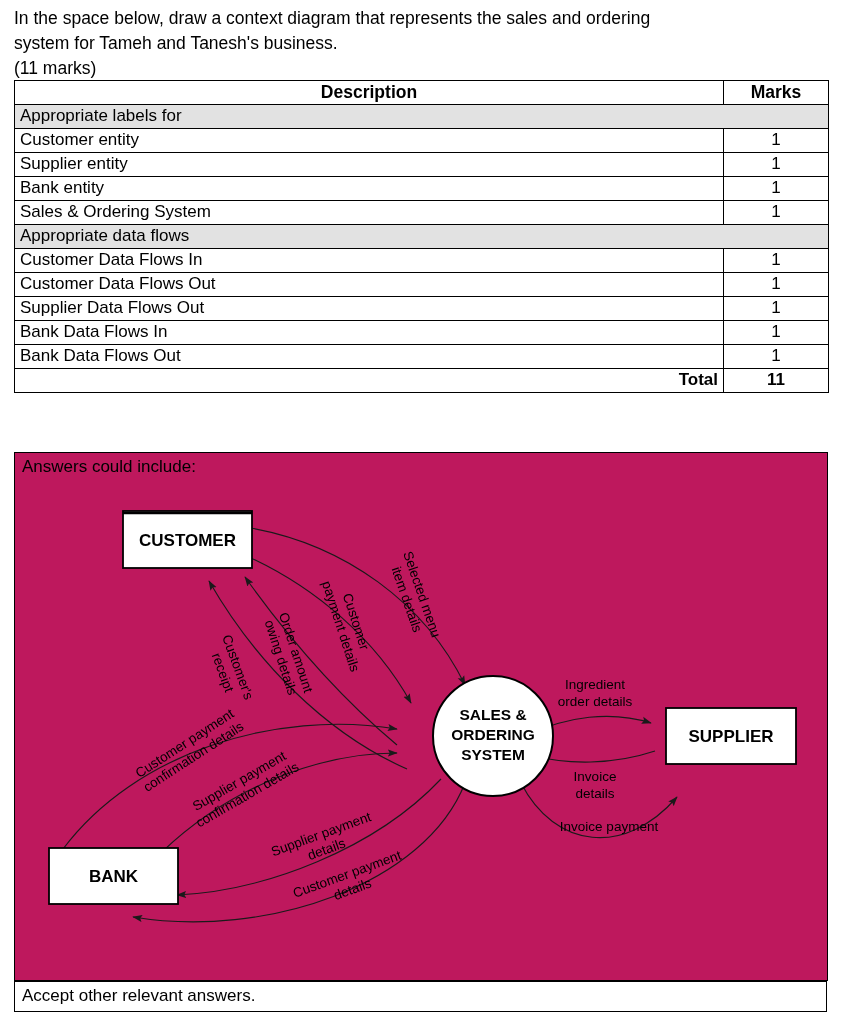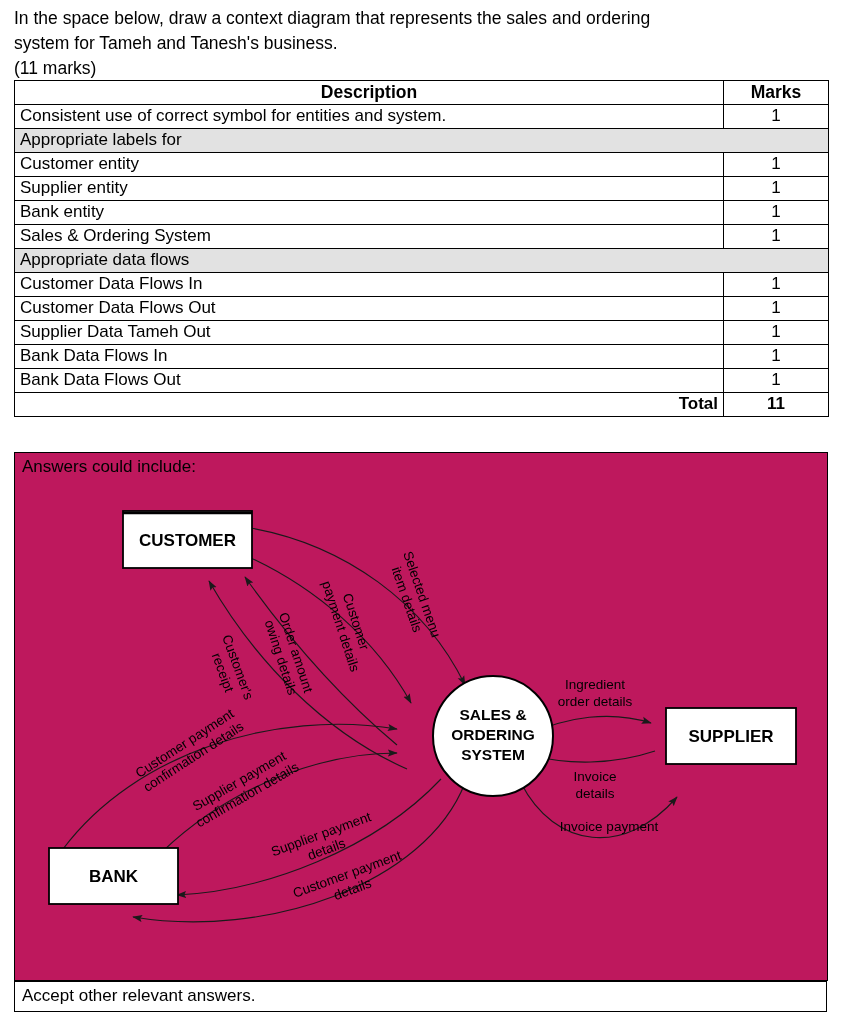--- a/index.html
+++ b/index.html
@@ -173,24 +173,20 @@
     <col class="desc">
     <col class="mark">
   </colgroup>
   <thead>
     <tr>
       <th class="hdr">Description</th>
       <th class="hdr">Marks</th>
     </tr>
   </thead>
   <tbody id="table-body">
-      <tr>
-        <td class="desc-cell">Consistent use of correct symbol for entities and system.</td>
-        <td class="mark-cell">1</td>
-      </tr>
       <tr class="shaded">
         <td class="desc-cell" colspan="2">Appropriate labels for</td>
       </tr>
       <tr>
         <td class="desc-cell">Customer entity</td>
         <td class="mark-cell">1</td>
       </tr>
       <tr>
         <td class="desc-cell">Supplier entity</td>
         <td class="mark-cell">1</td>
@@ -208,21 +204,21 @@
       </tr>
       <tr>
         <td class="desc-cell">Customer Data Flows In</td>
         <td class="mark-cell">1</td>
       </tr>
       <tr>
         <td class="desc-cell">Customer Data Flows Out</td>
         <td class="mark-cell">1</td>
       </tr>
       <tr>
-        <td class="desc-cell">Supplier Data Tameh Out</td>
+        <td class="desc-cell">Supplier Data Flows Out</td>
         <td class="mark-cell">1</td>
       </tr>
       <tr>
         <td class="desc-cell">Bank Data Flows In</td>
         <td class="mark-cell">1</td>
       </tr>
       <tr>
         <td class="desc-cell">Bank Data Flows Out</td>
         <td class="mark-cell">1</td>
       </tr>

